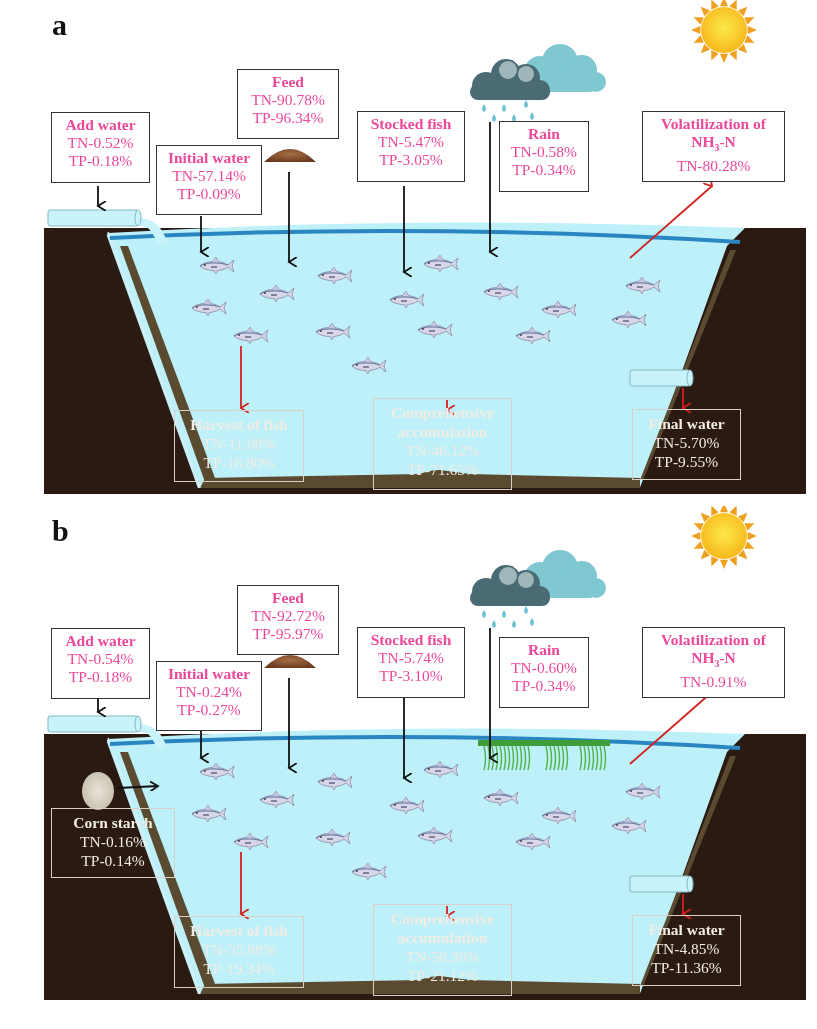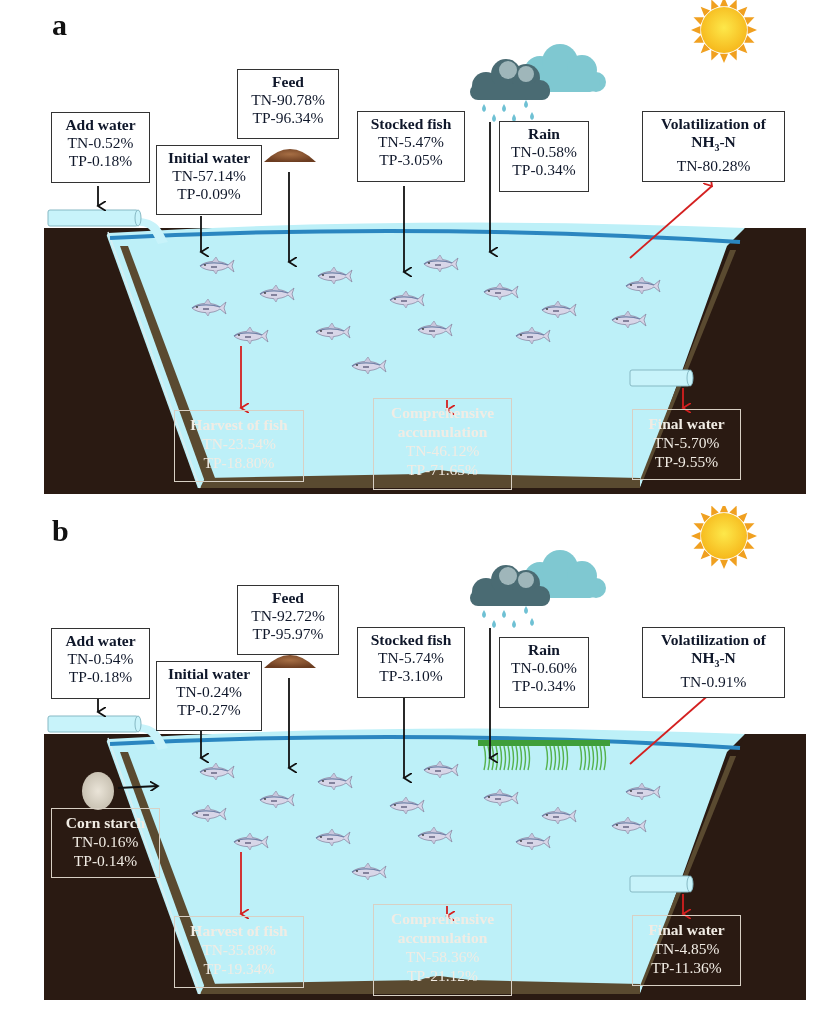--- a/index.html
+++ b/index.html
@@ -2,21 +2,21 @@
 <html><head>
 <meta charset="utf-8">
 <style>
   html,body{margin:0;padding:0;background:#fff;}
   body{width:817px;height:1029px;position:relative;overflow:hidden;font-family:"Liberation Serif",serif;}
   .panel{position:absolute;left:0;width:817px;height:500px;}
   #panel-a{top:0;}
   #panel-b{top:506px;}
   .panel-letter{position:absolute;left:52px;top:8px;font-size:30px;font-weight:bold;color:#111;font-family:"Liberation Serif",serif;}
   svg.scene{position:absolute;left:0;top:0;}
-  .box{position:absolute;background:#fff;border:1.5px solid #333;text-align:center;font-size:15.5px;line-height:18px;color:#0f172a;padding:3px 6px;box-sizing:border-box;}
+  .box{position:absolute;background:#fff;border:1.5px solid #333;text-align:center;font-size:15.5px;line-height:18px;color:#ec4899;padding:3px 6px;box-sizing:border-box;}
   .box .t{font-weight:bold;display:block;}
   .box span{display:block;}
   .dbox{position:absolute;border:1.5px solid #d8d0c4;text-align:center;font-size:15.5px;line-height:19px;color:#f1ece4;padding:4px 6px;box-sizing:border-box;background:transparent;}
   .dbox .t{font-weight:bold;display:block;}
   .dbox span{display:block;}
   .dbox .b{font-weight:normal;}
   sub{font-size:10px;}
 </style>
 </head>
 <body>
@@ -190,21 +190,21 @@
     <span>TP-0.34%</span>
   </div>
   <div class="box" style="left:642px;top:111px;width:143px;height:71px;">
     <span class="t">Volatilization of</span>
     <span class="t"><span style="display:inline">NH</span><sub>3</sub><span style="display:inline">-N</span></span>
     <span>TN-80.28%</span>
   </div>
 
   <div class="dbox" style="left:174px;top:410px;width:130px;height:72px;">
     <span class="t">Harvest of fish</span>
-    <span>TN-23.54%</span>
+    <span>TN-11.08%</span>
     <span>TP-18.80%</span>
   </div>
   <div class="dbox" style="left:373px;top:398px;width:139px;height:92px;">
     <span class="t">Comprehensive</span>
     <span class="t">accumulation</span>
     <span>TN-46.12%</span>
     <span>TP-71.65%</span>
   </div>
   <div class="dbox" style="left:632px;top:409px;width:109px;height:71px;">
     <span class="t">Final water</span>
@@ -415,21 +415,21 @@
     <span class="t">Rain</span>
     <span>TN-0.60%</span>
     <span>TP-0.34%</span>
   </div>
   <div class="box" style="left: 642px; top: 121px; width: 143px; height: 71px;">
     <span class="t">Volatilization of</span>
     <span class="t"><span style="display:inline">NH</span><sub>3</sub><span style="display:inline">-N</span></span>
     <span>TN-0.91%</span>
   </div>
 
-  <div class="dbox only-b" style="left:51px;top:302px;width:109px;height:70px;">
+  <div class="dbox only-b" style="left:51px;top:302px;width:124px;height:70px;">
     <span class="t">Corn starch</span>
     <span>TN-0.16%</span>
     <span>TP-0.14%</span>
   </div>
 
   <div class="dbox" style="left:174px;top:410px;width:130px;height:72px;">
     <span class="t">Harvest of fish</span>
     <span>TN-35.88%</span>
     <span>TP-19.34%</span>
   </div>

